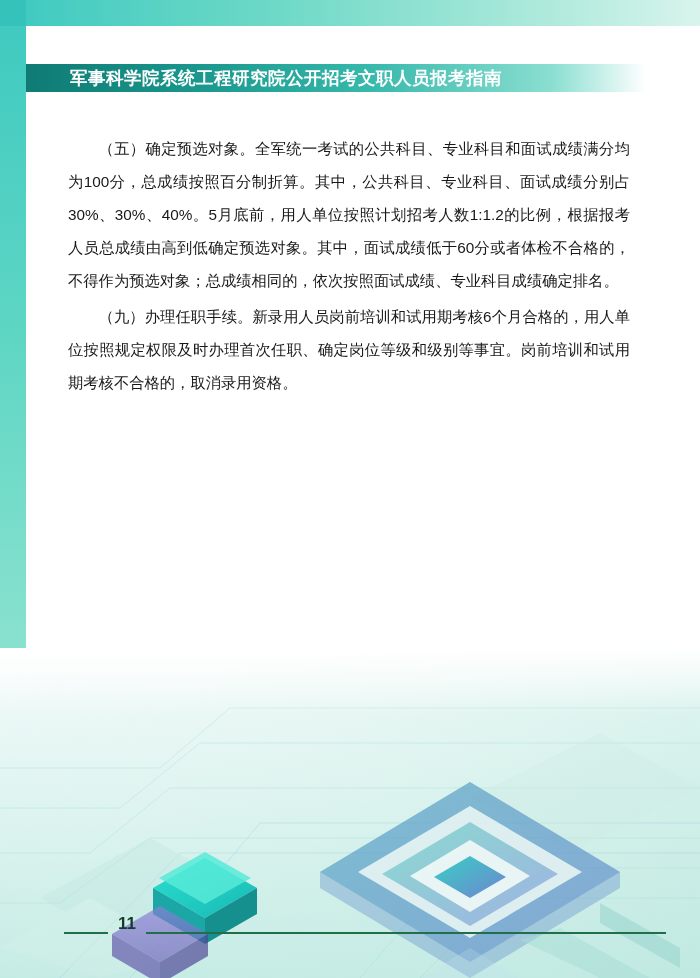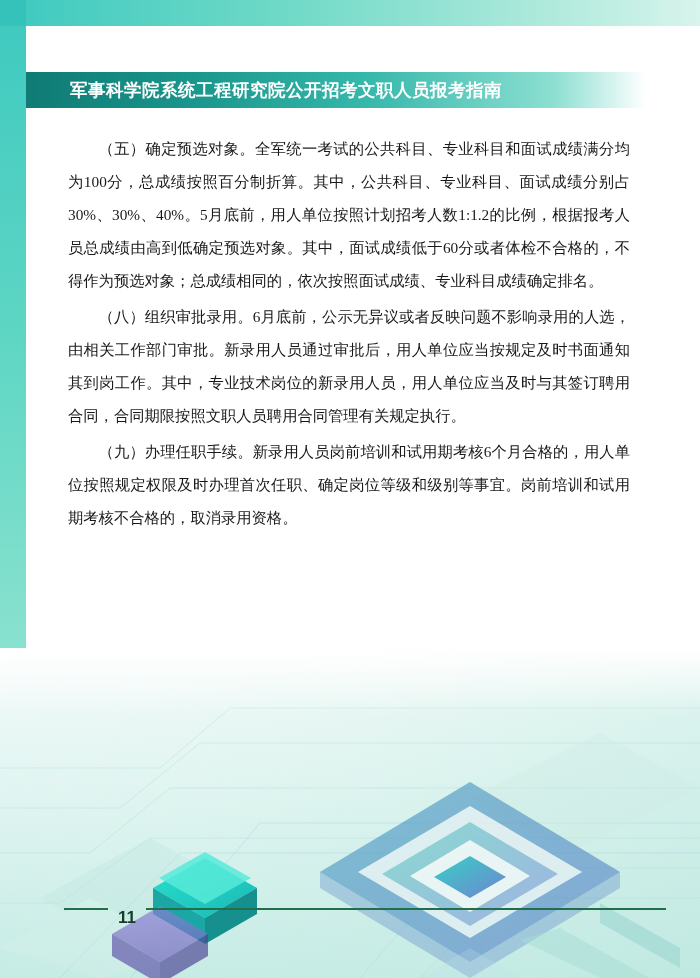--- a/index.html
+++ b/index.html
@@ -38,23 +38,23 @@
     position: absolute;
     left: 0; top: 0;
     width: 26px; height: 26px;
     background: #35c2bb;
   }
 
   
   .title-bar {
     position: absolute;
     left: 26px;
-    top: 72px;
+    top: 64px;
     width: 620px;
-    height: 36px;
+    height: 28px;
     background: linear-gradient(90deg,#0f7b74 0%, #18948a 25%, #36b8ab 55%, #8bdfd1 85%, #ffffff 100%);
     display: flex;
     align-items: center;
   }
   .title-bar .title-text {
     color: #ffffff;
     font-size: 17.5px;
     font-weight: bold;
     letter-spacing: 0.5px;
     padding-left: 44px;
@@ -69,21 +69,21 @@
     width: 562px;
   }
   .para {
     font-size: 15.3px;
     line-height: 33px;
     color: #181818;
     text-align: justify;
     text-justify: inter-ideograph;
     margin: 0 0 3px 0;
     text-indent: 2em;
-    font-family: Liberation Serif, serif;
+    font-family: Liberation Sans, sans-serif;
   }
 
   
   .art {
     position: absolute;
     left: 0;
     bottom: 0;
     width: 700px;
     height: 330px;
     overflow: hidden;
@@ -91,21 +91,21 @@
   .art svg { display:block; }
 
   
   .footer {
     position: absolute;
     left: 26px;
     bottom: 44px;
     width: 640px;
     height: 26px;
     display: flex;
-    align-items: flex-start;
+    align-items: flex-end;
   }
   .footer .rule-left {
     width: 44px;
     height: 2px;
     background: #1f6f4a;
     margin-left: 38px;
   }
   .footer .pagenum {
     font-size: 17px;
     font-weight: bold;
@@ -126,21 +126,20 @@
   <div class="frame-left"></div>
   <div class="frame-top"></div>
   <div class="frame-topcorner"></div>
 
   <div class="title-bar">
     <div class="title-text">军事科学院系统工程研究院公开招考文职人员报考指南</div>
   </div>
 
   <div class="content">
     <p class="para">（五）确定预选对象。全军统一考试的公共科目、专业科目和面试成绩满分均为100分，总成绩按照百分制折算。其中，公共科目、专业科目、面试成绩分别占30%、30%、40%。5月底前，用人单位按照计划招考人数1:1.2的比例，根据报考人员总成绩由高到低确定预选对象。其中，面试成绩低于60分或者体检不合格的，不得作为预选对象；总成绩相同的，依次按照面试成绩、专业科目成绩确定排名。</p>
-    <p class="para">（八）组织审批录用。6月底前，公示无异议或者反映问题不影响录用的人选，由相关工作部门审批。新录用人员通过审批后，用人单位应当按规定及时书面通知其到岗工作。其中，专业技术岗位的新录用人员，用人单位应当及时与其签订聘用合同，合同期限按照文职人员聘用合同管理有关规定执行。</p>
     <p class="para">（九）办理任职手续。新录用人员岗前培训和试用期考核6个月合格的，用人单位按照规定权限及时办理首次任职、确定岗位等级和级别等事宜。岗前培训和试用期考核不合格的，取消录用资格。</p>
   </div>
 
   <div class="art">
     <svg width="700" height="330" viewBox="0 0 700 330" xmlns="http://www.w3.org/2000/svg">
       <defs>
         <linearGradient id="bg1" x1="0" y1="0" x2="1" y2="1">
           <stop offset="0%" stop-color="#ffffff"></stop>
           <stop offset="35%" stop-color="#e8f7f3"></stop>
           <stop offset="70%" stop-color="#cdeee7"></stop>

